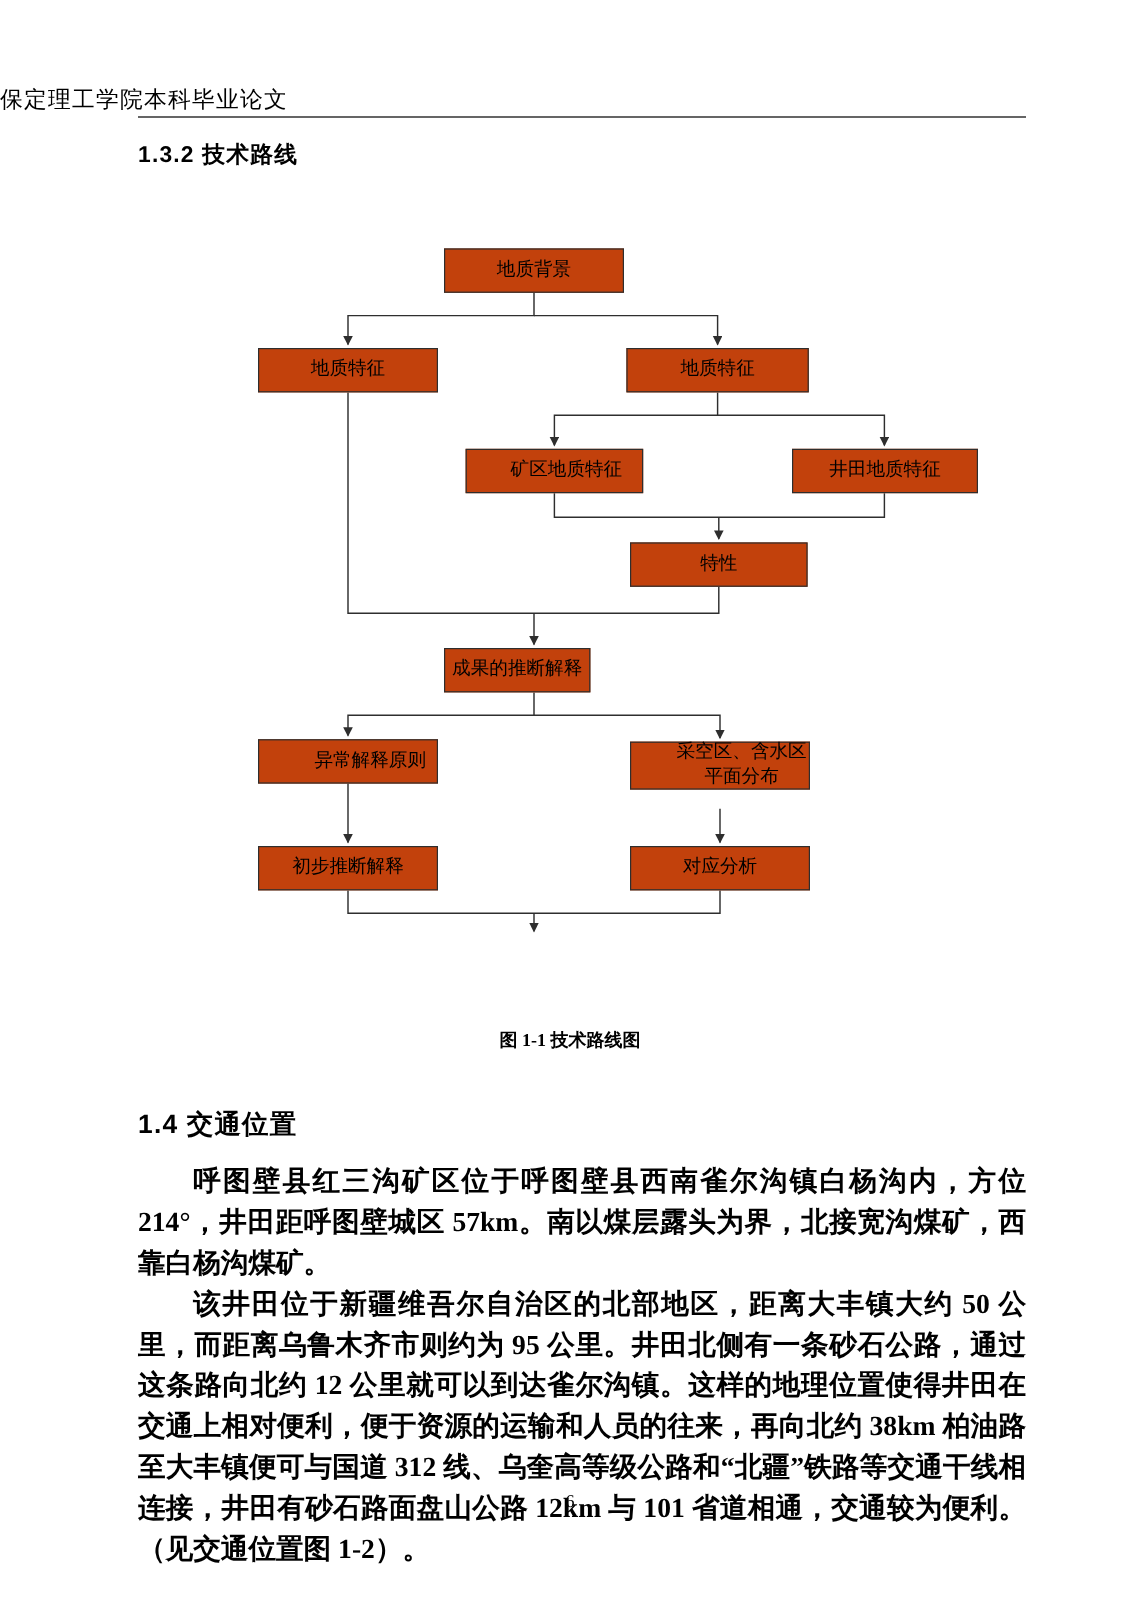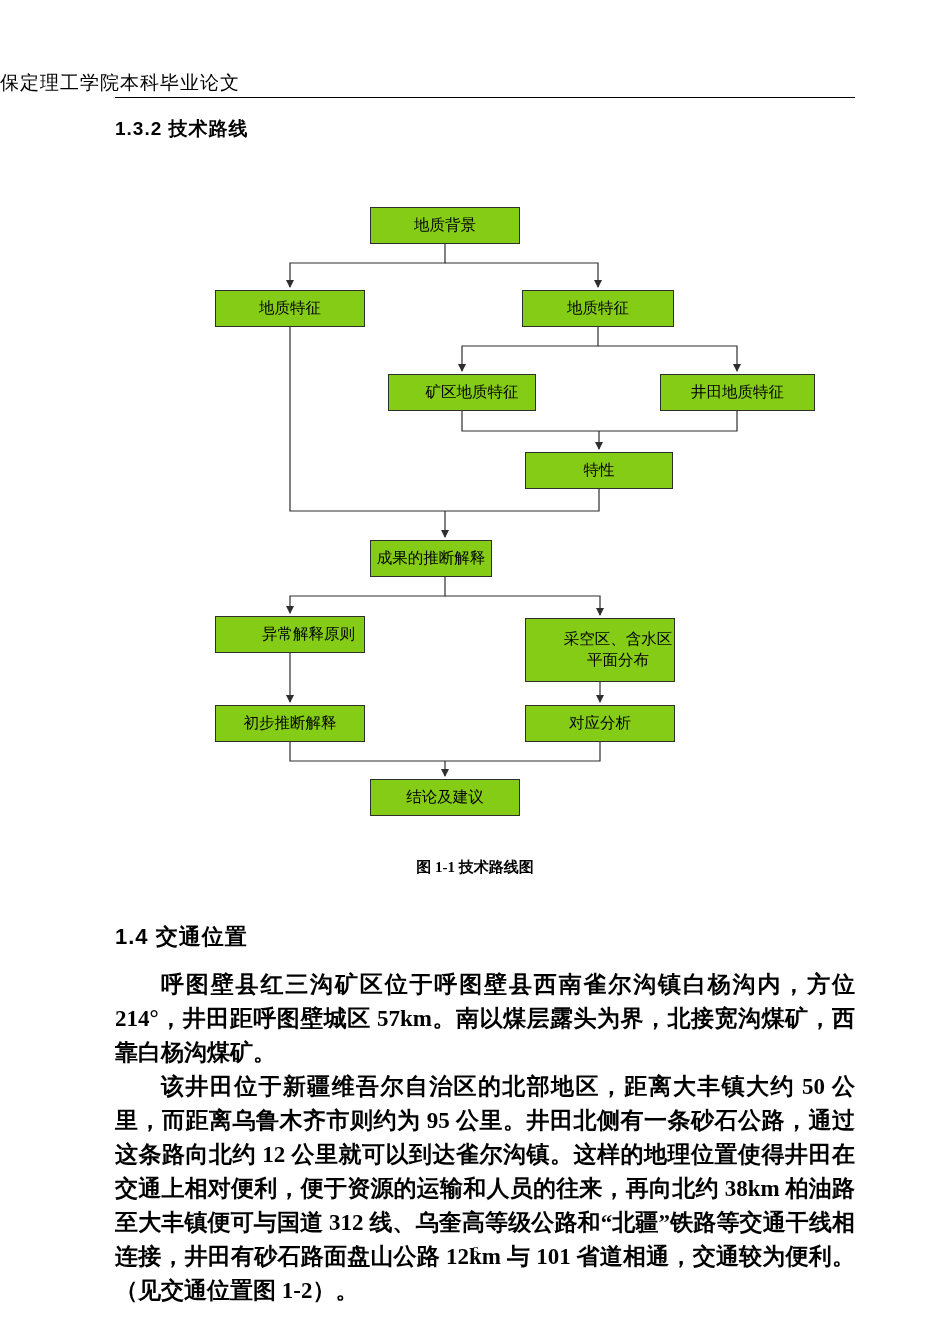--- a/index.html
+++ b/index.html
@@ -33,37 +33,37 @@
   }
   .flowchart {
     position: absolute;
     top: 200px; left: 0;
     width: 950px; height: 640px;
   }
   .fc-svg { position: absolute; top: 0; left: 0; }
   .fc-node {
     position: absolute;
     border: 1px solid #2e2e2e;
-    background: #84cc16;
+    background: #c2410c;
     display: flex; align-items: center; justify-content: center;
     font-size: 15.5px;
     text-align: center;
     white-space: pre-line;
     line-height: 1.35;
     font-family: "Liberation Serif", "DejaVu Serif", serif;
   }
   .n1  { left: 370px; top: 7px;   width: 150px; height: 37px; }
   .n2  { left: 215px; top: 90px;  width: 150px; height: 37px; }
   .n3  { left: 522px; top: 90px;  width: 152px; height: 37px; }
   .n4  { left: 388px; top: 174px; width: 148px; height: 37px; padding-left: 20px; }
   .n5  { left: 660px; top: 174px; width: 155px; height: 37px; }
   .n6  { left: 525px; top: 252px; width: 148px; height: 37px; }
   .n7  { left: 370px; top: 340px; width: 122px; height: 37px; }
   .n8  { left: 215px; top: 416px; width: 150px; height: 37px; padding-left: 37px; }
-  .n9  { left: 525px; top: 418px; width: 150px; height: 64px; padding-left: 36px; }
+  .n9  { left: 525px; top: 418px; width: 150px; height: 40px; padding-left: 36px; }
   .n10 { left: 215px; top: 505px; width: 150px; height: 37px; }
   .n11 { left: 525px; top: 505px; width: 150px; height: 37px; }
   .n12 { left: 370px; top: 579px; width: 150px; height: 37px; }
   .fig-caption {
     position: absolute;
     top: 858px; left: 0; width: 100%;
     text-align: center;
     font-size: 15px; font-weight: bold;
   }
   .h-14 {
@@ -131,21 +131,20 @@
     <div class="fc-node n3">地质特征</div>
     <div class="fc-node n4">矿区地质特征</div>
     <div class="fc-node n5">井田地质特征</div>
     <div class="fc-node n6">特性</div>
     <div class="fc-node n7">成果的推断解释</div>
     <div class="fc-node n8">异常解释原则</div>
     <div class="fc-node n9">采空区、含水区
 平面分布</div>
     <div class="fc-node n10">初步推断解释</div>
     <div class="fc-node n11">对应分析</div>
-    <div class="fc-node n12">结论及建议</div>
   </div>
 
   <div class="fig-caption">图 1-1 技术路线图</div>
 
   <h2 class="h-14">1.4 交通位置</h2>
 
   <div class="body-text">
     <p>呼图壁县红三沟矿区位于呼图壁县西南雀尔沟镇白杨沟内，方位 214°，井田距呼图壁城区 57km。南以煤层露头为界，北接宽沟煤矿，西靠白杨沟煤矿。</p>
     <p>该井田位于新疆维吾尔自治区的北部地区，距离大丰镇大约 50 公里，而距离乌鲁木齐市则约为 95 公里。井田北侧有一条砂石公路，通过这条路向北约 12 公里就可以到达雀尔沟镇。这样的地理位置使得井田在交通上相对便利，便于资源的运输和人员的往来，再向北约 38km 柏油路至大丰镇便可与国道 312 线、乌奎高等级公路和“北疆”铁路等交通干线相连接，井田有砂石路面盘山公路 12km 与 101 省道相通，交通较为便利。（见交通位置图 1-2）。</p>
   </div>

